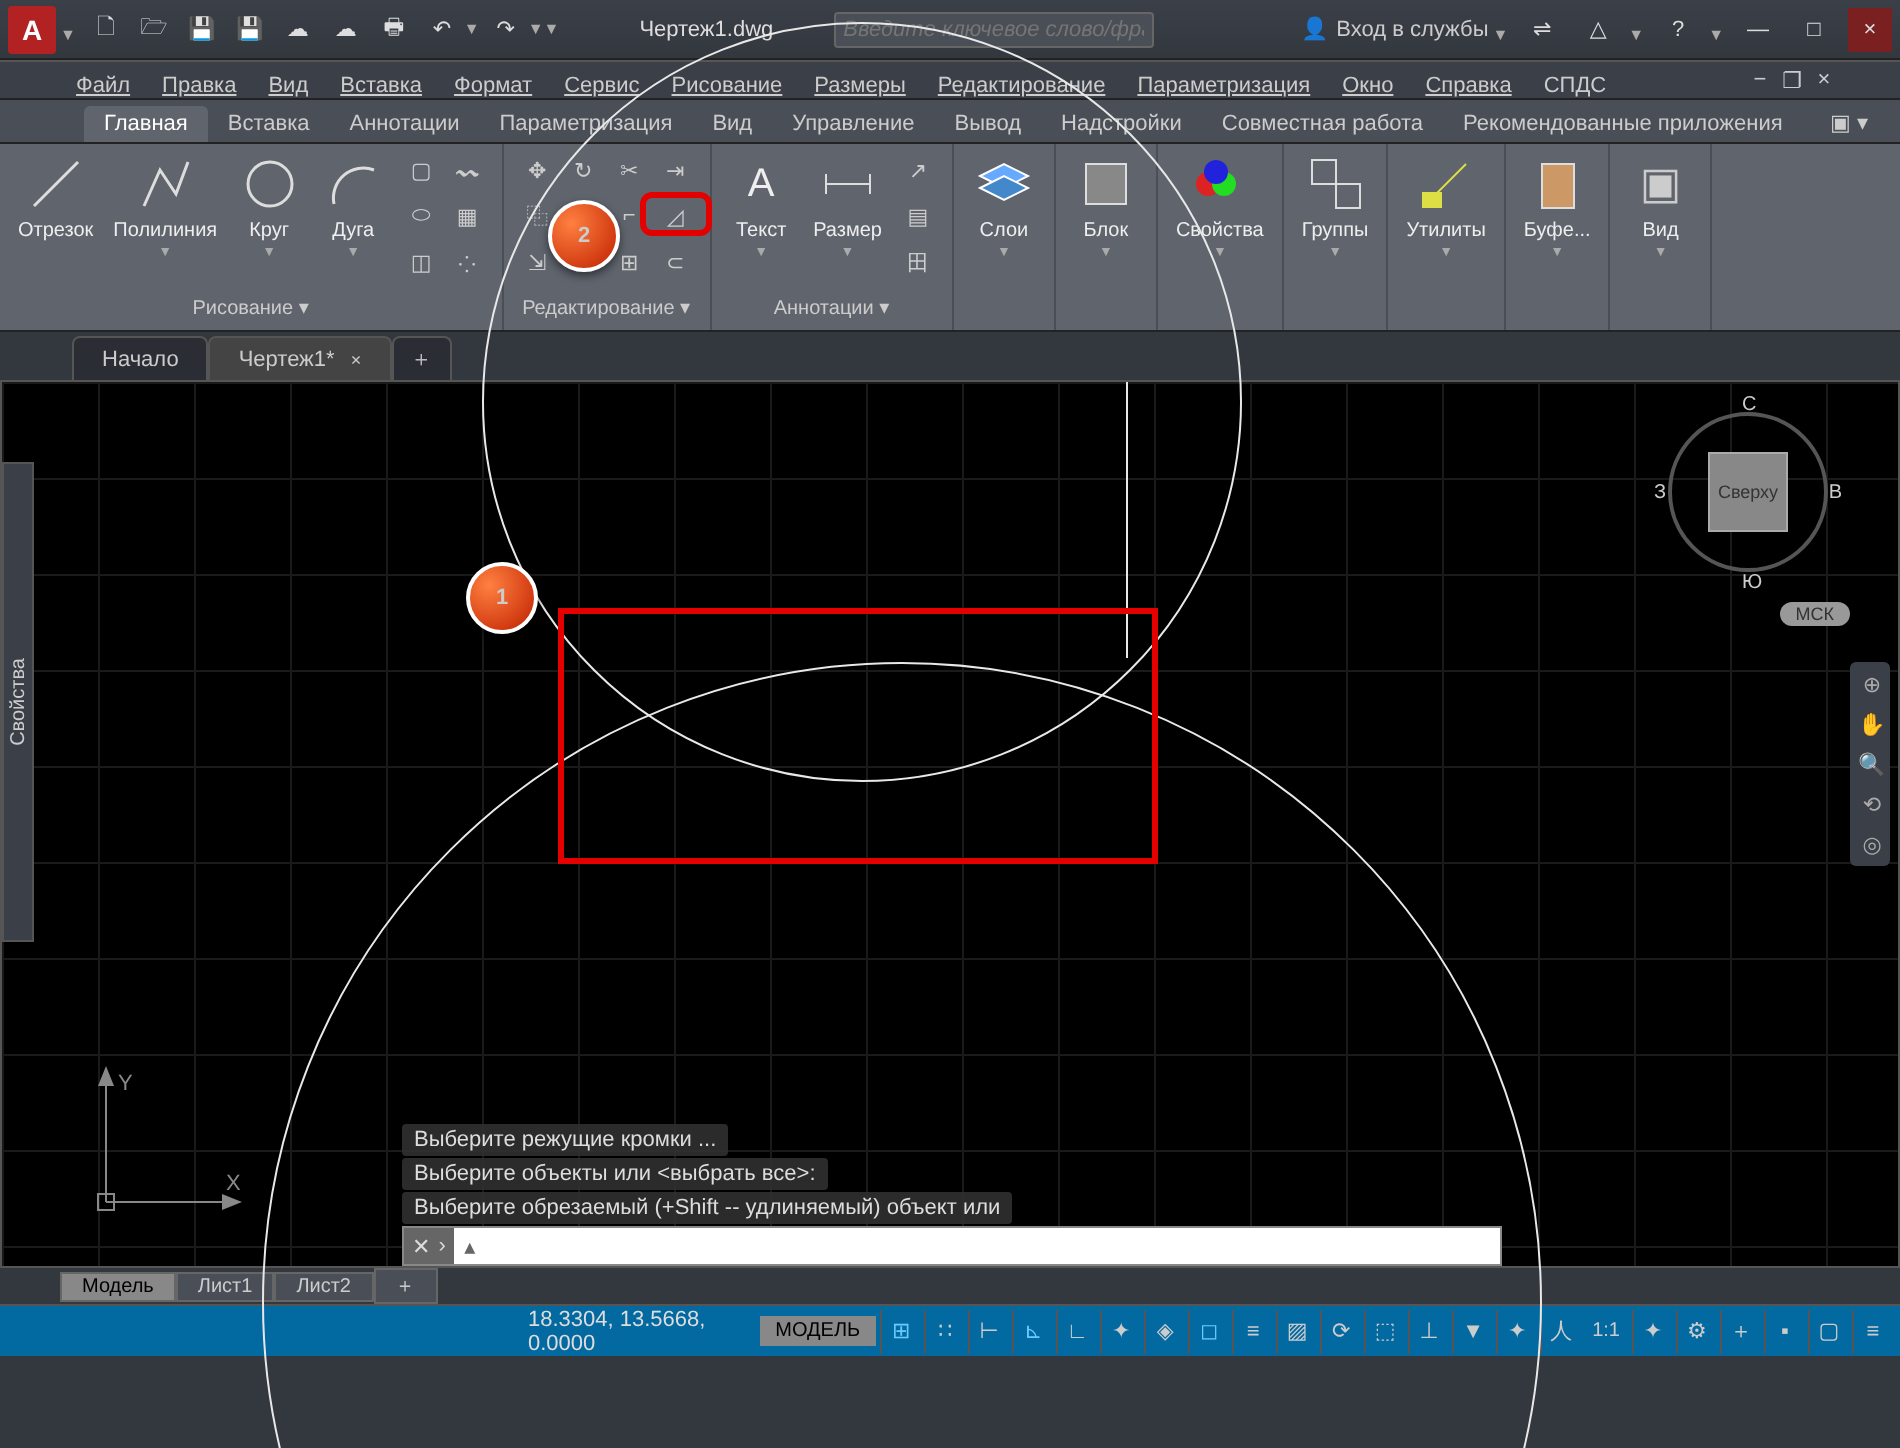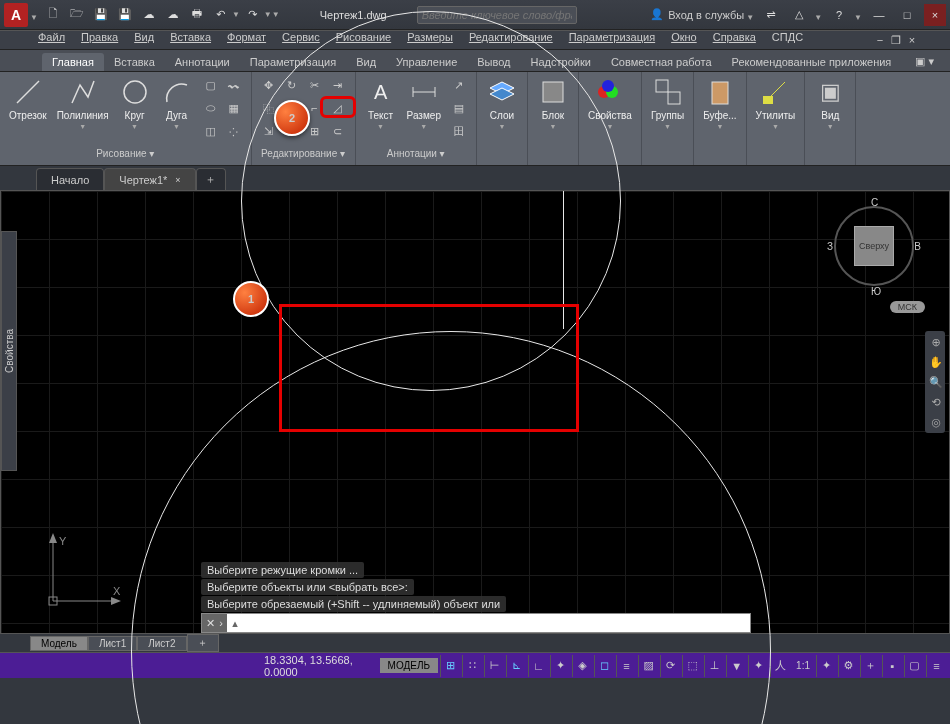--- a/index.html
+++ b/index.html
@@ -8,21 +8,21 @@
 .logo{width:24px;height:24px;background:#b22222;color:#fff;display:flex;align-items:center;justify-content:center;font-weight:bold;font-size:14px;border-radius:2px;margin-right:4px}
 .qat{display:flex;gap:2px;margin-left:4px}
 .qat-btn,.win-btn{width:22px;height:22px;display:flex;align-items:center;justify-content:center;color:#ddd;font-size:11px}
 .qat-drop{font-size:8px;margin-left:-2px;padding-top:6px;color:#aaa}
 .title-doc{margin-left:40px;color:#ddd;font-size:11px}
 .title-search{margin-left:30px;width:160px;height:18px;background:#4a4e56;border:1px solid #666;color:#aaa;font-style:italic;padding:0 4px;border-radius:2px;font-size:11px}
 .title-right{margin-left:auto;display:flex;align-items:center;gap:6px}
 .login-svc{display:flex;align-items:center;gap:4px;color:#ddd}
 .win-btn.close{background:#7a2020}
 .menubar{height:20px;background:#3b3f47;border-top:1px solid #555;border-bottom:1px solid #222;display:flex;align-items:center;padding:0 30px;gap:0}
-.menu-item{padding:0 8px;height:18px;display:flex;align-items:flex-start}
+.menu-item{padding:0 8px;height:18px;display:flex;align-items:flex-end}
 .menu-item u{text-decoration:underline}
 .win-sm{margin-left:auto;display:flex}
 .win-sm span{width:16px;height:16px;display:flex;align-items:center;justify-content:center}
 .ribbon-tabs{height:22px;background:#4a4e56;display:flex;align-items:flex-end;padding-left:42px;border-bottom:1px solid #222}
 .rtab{padding:3px 10px;border-top-left-radius:3px;border-top-right-radius:3px;color:#ccc}
 .rtab.active{background:#5f646d;color:#fff}
 .rtab.tools{margin-left:auto;margin-right:6px}
 .ribbon{height:94px;background:#5f646d;display:flex;border-bottom:1px solid #222}
 .rgroup{display:flex;flex-direction:column;border-right:1px solid #4a4e56;padding:2px 6px 0}
 .rgroup-body{flex:1;display:flex;align-items:flex-start;gap:4px}
@@ -58,21 +58,21 @@
 .cmd-area{position:absolute;left:200px;bottom:0;width:550px}
 .cmd-hist{background:rgba(50,50,50,.85);padding:2px 6px;font-size:11px;color:#ddd;border-radius:2px;margin-bottom:1px;display:inline-block}
 .cmd-line{display:flex;align-items:center;background:#fff;height:20px;border:1px solid #888}
 .cmd-line .cmd-icons{background:#666;display:flex;height:100%;align-items:center;padding:0 4px;gap:4px}
 .cmd-line .cmd-txt{flex:1;padding:0 4px;color:#333;font-size:11px}
 .cmd-line .cmd-txt .kw{color:#15c}
 .cmd-line .cmd-txt b{font-weight:bold;color:#000}
 .layout-tabs{height:18px;background:#33373e;display:flex;align-items:center;padding-left:30px;gap:0}
 .ltab{padding:1px 10px;background:#4a4e56;border:1px solid #666;font-size:10px}
 .ltab.active{background:#888;color:#000}
-.statusbar{height:26px;background:#4c1d95;display:flex;align-items:center;border-top:1px solid #555;padding:0 4px;gap:2px}
+.statusbar{height:26px;background:#0369a1;display:flex;align-items:center;border-top:1px solid #555;padding:0 4px;gap:2px}
 .statusbar .coords{margin-left:260px;font-size:11px;color:#ddd}
 .statusbar .model-btn{background:#888;color:#000;padding:2px 8px;margin-left:10px;font-size:10px}
 .statusbar .sbtn{width:24px;height:22px;display:flex;align-items:center;justify-content:center;color:#ccc;border-left:1px solid #555}
 .statusbar .sbtn.active{color:#6cf}
 .ratio{padding:0 4px;font-size:10px}
 .red-box{position:absolute;border:3px solid #e50000;border-radius:6px}
 svg{display:block}
 </style>
 </head>
 <body>
@@ -344,39 +344,39 @@
           <div class="rdrop">▼</div>
         </div>
       </div>
       <div class="rgroup-label"></div>
     </div>
  <div class="rgroup">
       <div class="rgroup-body">
         <div class="rbtn">
           <div class="ricon">
             <svg width="32" height="32">
-              <rect x="8" y="6" width="16" height="22" fill="#c96" stroke="#ddd"></rect>
-            </svg>
-          </div>
-          <div class="rlbl">Буфе...</div>
-          <div class="rdrop">▼</div>
-        </div>
-      </div>
-      <div class="rgroup-label"></div>
-    </div>
- <div class="rgroup">
-      <div class="rgroup-body">
-        <div class="rbtn">
-          <div class="ricon">
-            <svg width="32" height="32">
               <line x1="6" y1="26" x2="26" y2="6" stroke="#dd4"></line>
               <rect x="4" y="20" width="10" height="8" fill="#dd4"></rect>
             </svg>
           </div>
           <div class="rlbl">Утилиты</div>
+          <div class="rdrop">▼</div>
+        </div>
+      </div>
+      <div class="rgroup-label"></div>
+    </div>
+ <div class="rgroup">
+      <div class="rgroup-body">
+        <div class="rbtn">
+          <div class="ricon">
+            <svg width="32" height="32">
+              <rect x="8" y="6" width="16" height="22" fill="#c96" stroke="#ddd"></rect>
+            </svg>
+          </div>
+          <div class="rlbl">Буфе...</div>
           <div class="rdrop">▼</div>
         </div>
       </div>
       <div class="rgroup-label"></div>
     </div>
  <div class="rgroup">
       <div class="rgroup-body">
         <div class="rbtn">
           <div class="ricon" style="font-size:22px">▣</div>
           <div class="rlbl">Вид</div>

